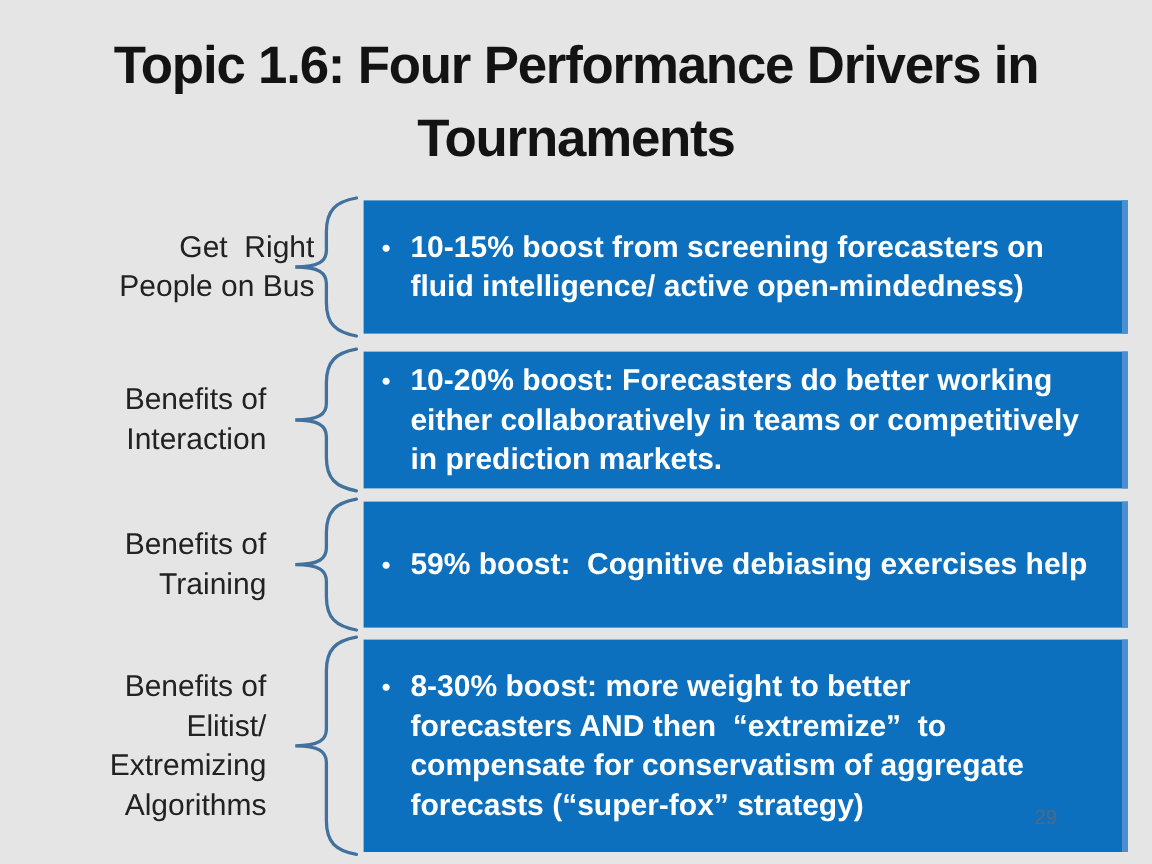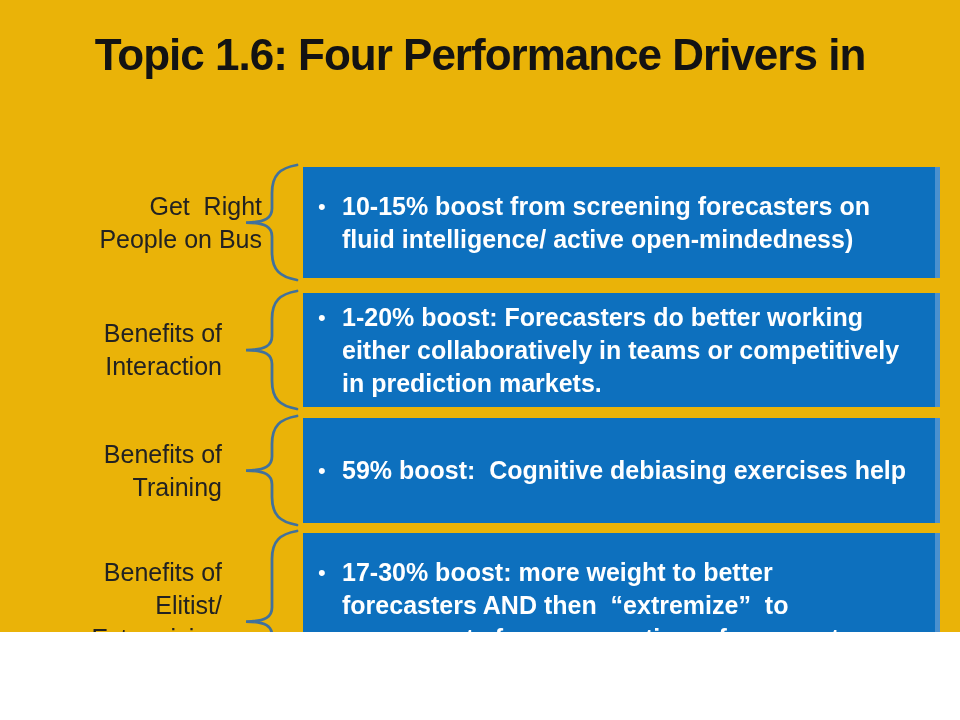--- a/index.html
+++ b/index.html
@@ -1,20 +1,20 @@
 <!DOCTYPE html>
 <html><head>
 <meta charset="utf-8">
 <style>
   html, body { margin: 0; padding: 0; background: #ffffff; }
   .slide {
     position: relative;
     width: 960px;
-    height: 632px;
-    background: #eab308;
+    height: 720px;
+    background: #e5e5e5;
     overflow: hidden;
     font-family: "Liberation Sans", sans-serif;
   }
   .title {
     position: absolute;
     top: 24px;
     left: 0;
     width: 960px;
     text-align: center;
     color: #131313;
@@ -80,20 +80,21 @@
     text-align: right;
   }
 </style>
 </head>
 <body>
 
 <div class="slide">
 
   <div class="title">
     <div>Topic 1.6: Four Performance Drivers in</div>
+    <div>Tournaments</div>
   </div>
 
   <div class="row row1">
     <div class="label">Get  Right
 People on Bus</div>
     <div class="brace">
       <svg width="60" height="119" viewBox="0 0 60 119" fill="none" xmlns="http://www.w3.org/2000/svg">
         <path d="M 57 2 C 40 5, 32 12, 32 30 L 32 45.5 C 32 54.5, 26 59.5, 6 59.5 C 26 59.5, 32 64.5, 32 73.5 L 32 89 C 32 107, 40 114, 57 117" stroke="#41719c" stroke-width="2.75" stroke-linecap="round" fill="none"></path>
       </svg>
     </div>
@@ -110,21 +111,21 @@
     <div class="label">Benefits of
 Interaction</div>
     <div class="brace">
       <svg width="60" height="122" viewBox="0 0 60 122" fill="none" xmlns="http://www.w3.org/2000/svg">
         <path d="M 57 2 C 40 5, 32 12, 32 30 L 32 47 C 32 56, 26 61, 6 61 C 26 61, 32 66, 32 75 L 32 92 C 32 110, 40 117, 57 120" stroke="#41719c" stroke-width="2.75" stroke-linecap="round" fill="none"></path>
       </svg>
     </div>
     <div class="box">
       <div class="bullet-row">
         <span class="bullet">•</span>
-        <span class="bullet-text">1-20% boost: Forecasters do better working
+        <span class="bullet-text">10-20% boost: Forecasters do better working
 either collaboratively in teams or competitively
 in prediction markets.</span>
       </div>
     </div>
   </div>
 
   <div class="row row3">
     <div class="label">Benefits of
 Training</div>
     <div class="brace">
@@ -146,21 +147,21 @@
 Extremizing
 Algorithms</div>
     <div class="brace">
       <svg width="60" height="185" viewBox="0 0 60 185" fill="none" xmlns="http://www.w3.org/2000/svg">
         <path d="M 57 2 C 40 5, 32 12, 32 30 L 32 78.5 C 32 87.5, 26 92.5, 6 92.5 C 26 92.5, 32 97.5, 32 106.5 L 32 155 C 32 173, 40 180, 57 183" stroke="#41719c" stroke-width="2.75" stroke-linecap="round" fill="none"></path>
       </svg>
     </div>
     <div class="box">
       <div class="bullet-row">
         <span class="bullet">•</span>
-        <span class="bullet-text">17-30% boost: more weight to better
+        <span class="bullet-text">8-30% boost: more weight to better
 forecasters AND then  “extremize”  to
 compensate for conservatism of aggregate
 forecasts (“super-fox” strategy)</span>
       </div>
     </div>
   </div>
 
   <div class="page-number">29</div>
 
 </div>

